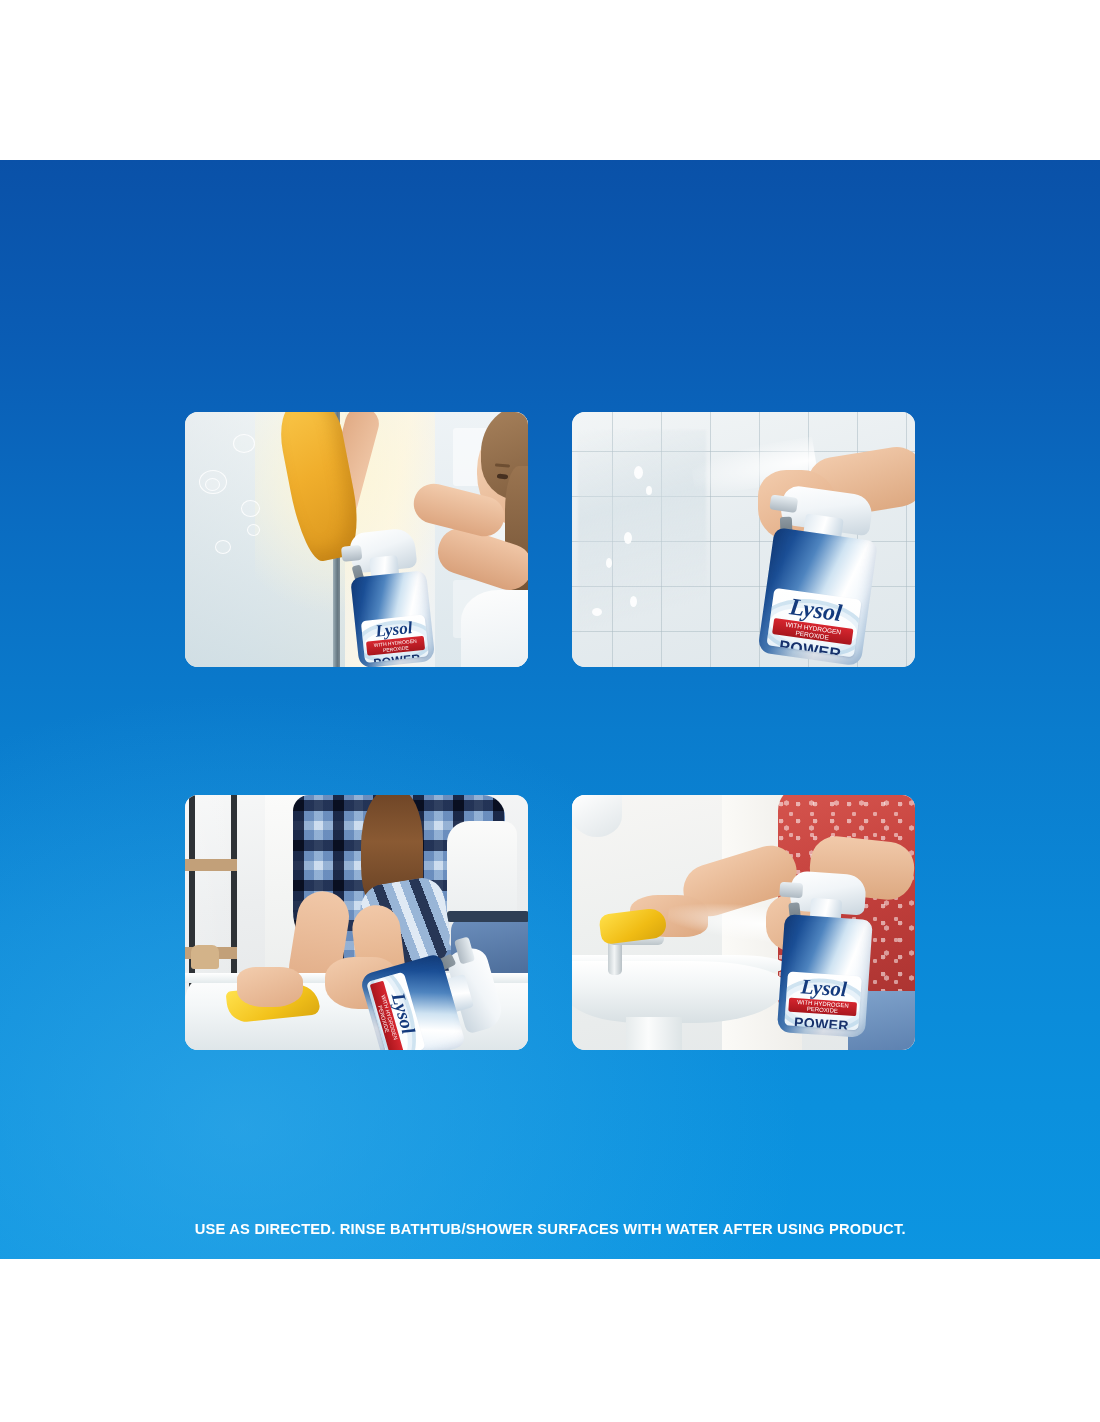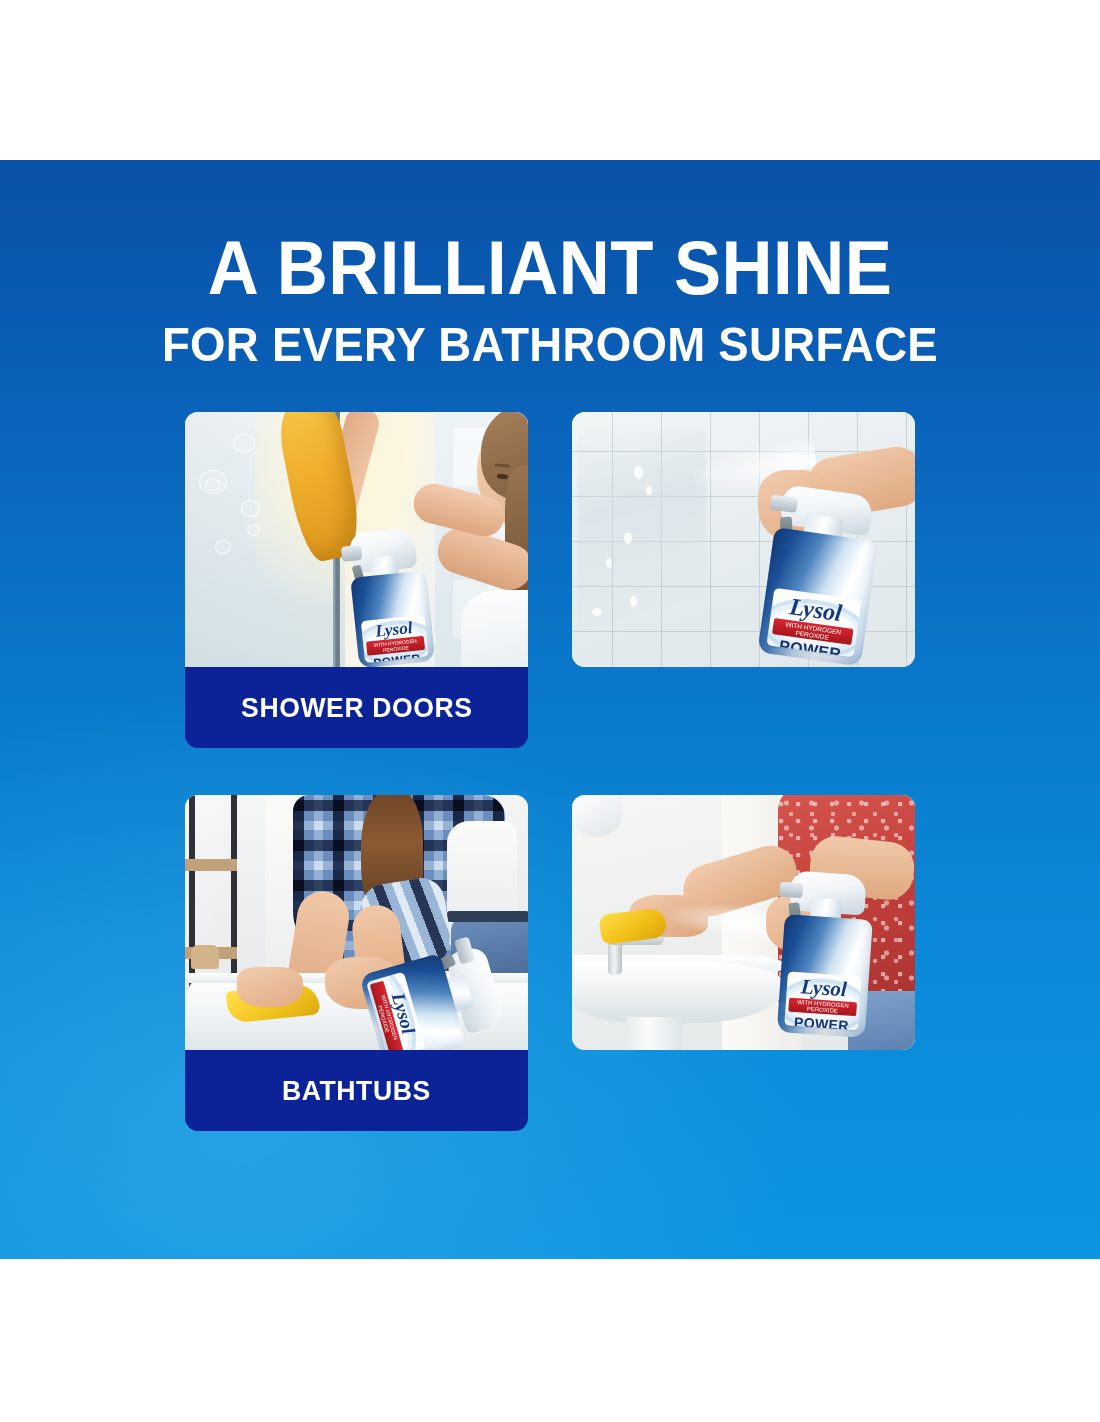--- a/index.html
+++ b/index.html
@@ -508,24 +508,20 @@
   #bottle4 { left:210px; top:88px; width:88px; height:152px; transform: rotate(4deg); }
   #bottle4 .b-lysol { font-size:21px; margin-top:4px; }
   #bottle4 .b-red   { font-size:6px; margin-top:1px; padding:1px 0; }
   #bottle4 .b-power { font-size:14px; margin-top:3px; }
 </style>
 </head>
 <body>
 
 <div id="hero">
 
-  <div id="headline">
-    <span class="hl-main">A BRILLIANT SHINE</span>
-    <span class="hl-sub">FOR EVERY BATHROOM SURFACE</span>
-  </div>
 
   <div class="card c0">
     <div class="photo">
       <div class="ph p1-bg"></div>
       <div class="ph p1-glass"></div>
       <div class="ph p1-glow"></div>
       <div class="ph p1-wall"></div>
       <div class="ph p1-winA"></div>
       <div class="ph p1-winB"></div>
       <div class="ph p1-winC"></div>
@@ -557,23 +553,20 @@
           <div class="b-label">
             <div class="b-swirl"></div>
             <div class="b-lysol">Lysol</div>
             <div class="b-red">WITH HYDROGEN PEROXIDE</div>
             <div class="b-power">POWER</div>
 
           </div>
         </div>
       </div>
     </div>
-    <div class="label-bar">
-      <span>SHOWER DOORS</span>
-    </div>
   </div>
 
   <div class="card c1">
     <div class="photo">
       <div class="ph p2-bg"></div>
       <div class="ph p2-grid"></div>
       <div class="ph p2-streak"></div>
       <div class="ph drop" style="left:62px;  top:54px;  width:9px;  height:13px;"></div>
       <div class="ph drop" style="left:74px;  top:74px;  width:6px;  height:9px;"></div>
       <div class="ph drop" style="left:52px;  top:120px; width:8px;  height:12px;"></div>
@@ -636,23 +629,20 @@
             <div class="b-swirl"></div>
             <div class="b-lysol">Lysol</div>
             <div class="b-red">WITH HYDROGEN PEROXIDE</div>
             <div class="b-power">POWER</div>
             <div class="b-sub">BATHROOM</div>
 
           </div>
         </div>
       </div>
     </div>
-    <div class="label-bar">
-      <span>BATHTUBS</span>
-    </div>
   </div>
 
   <div class="card c3">
     <div class="photo">
       <div class="ph p4-bg"></div>
       <div class="ph p4-wallR"></div>
       <div class="ph p4-mirror"></div>
       <div class="ph p4-blouse"></div>
       <div class="ph p4-jeans"></div>
       <div class="ph p4-sinkTop"></div>
@@ -678,14 +668,17 @@
             <div class="b-lysol">Lysol</div>
             <div class="b-red">WITH HYDROGEN PEROXIDE</div>
             <div class="b-power">POWER</div>
 
           </div>
         </div>
       </div>
     </div>
   </div>
 
+  <div id="footer">
+    <span>USE AS DIRECTED. RINSE BATHTUB/SHOWER SURFACES WITH WATER AFTER USING PRODUCT.</span>
+  </div>
 
 </div>
 
 </body></html>

